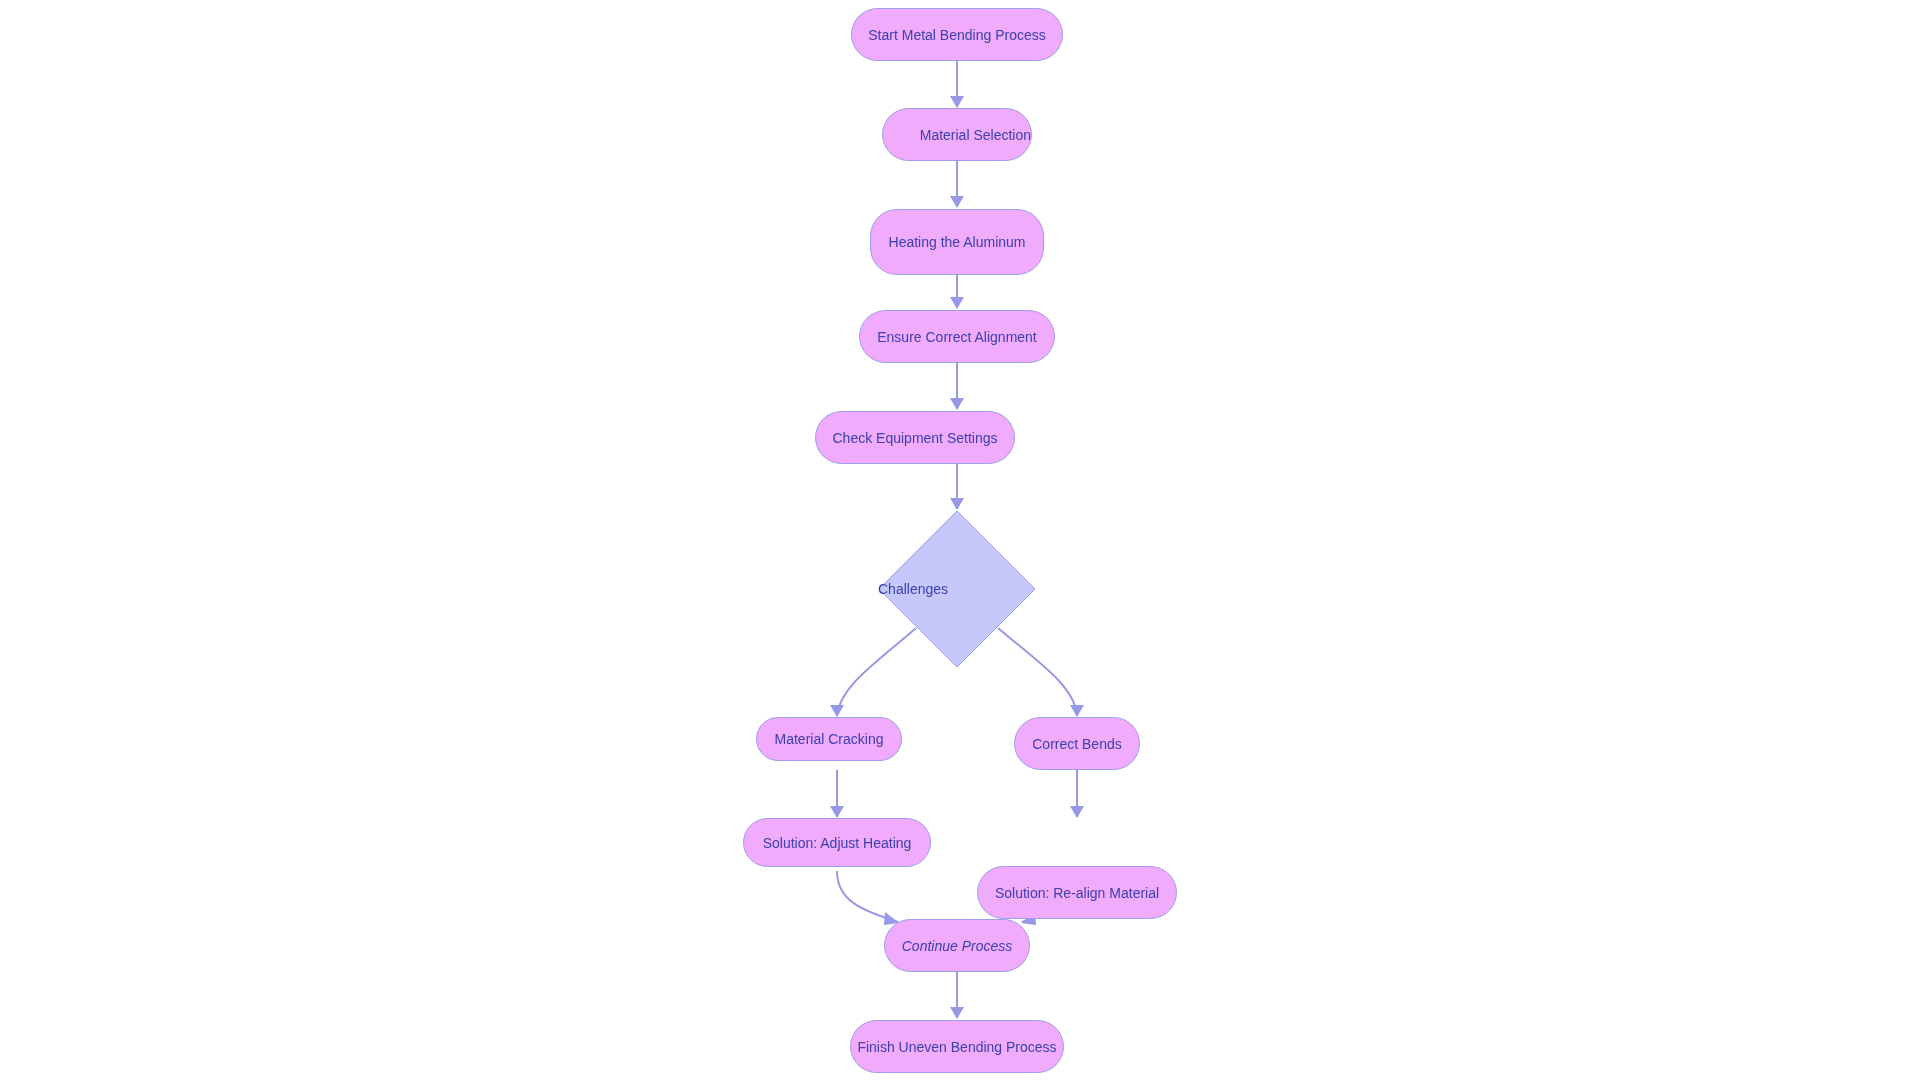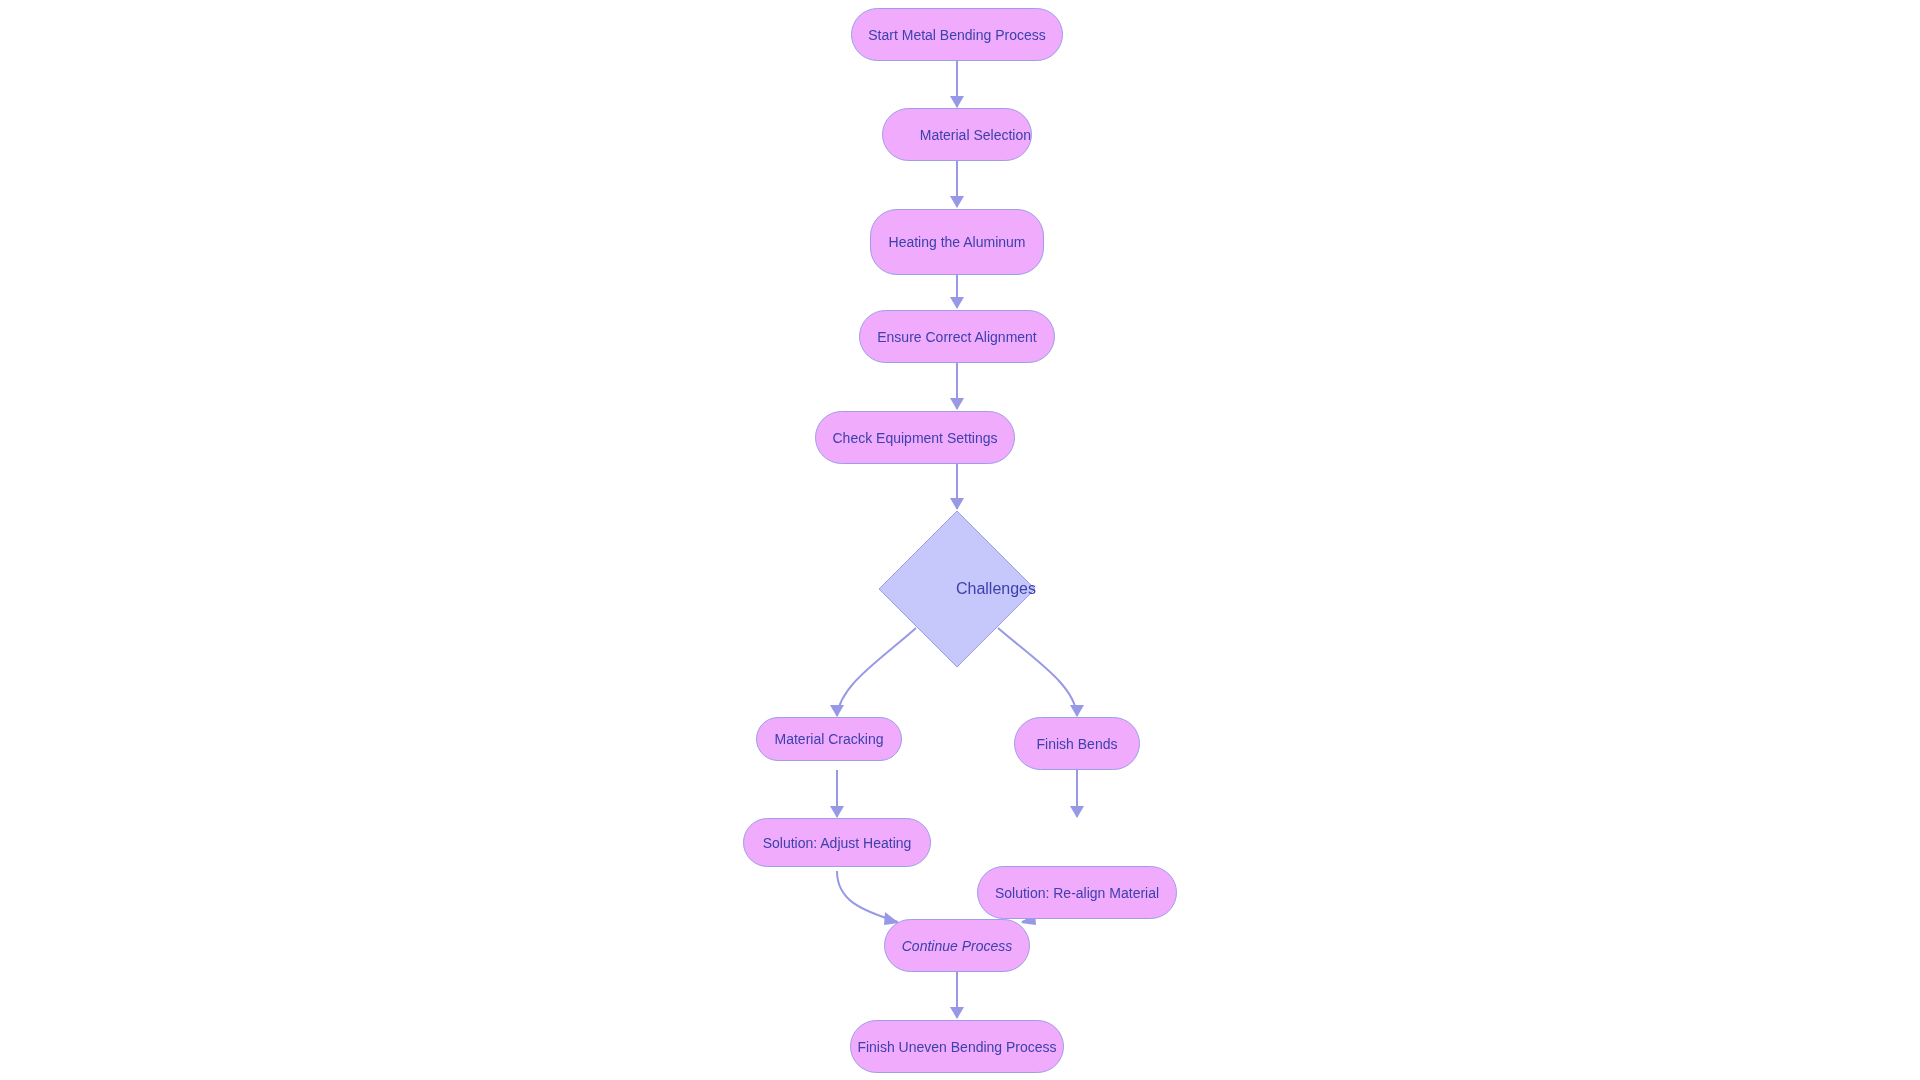--- a/index.html
+++ b/index.html
@@ -3,22 +3,22 @@
 <meta charset="utf-8">
 <style>
   html, body { margin:0; padding:0; background:#ffffff; }
   body { width:1920px; height:1080px; position:relative; overflow:hidden;
          font-family:"Liberation Sans", sans-serif; }
   svg.edges { position:absolute; left:0; top:0; width:1920px; height:1080px; }
   .node { position:absolute; box-sizing:border-box; background:#f0abfc;
           border:1px solid #9c9eea; border-radius:27px; display:flex;
           align-items:center; justify-content:center; color:#3d40ad;
           font-size:14px; white-space:nowrap; cursor:pointer; }
-  .diamond-wrap { position:absolute; display:flex; align-items:center; justify-content:flex-end;
-                  color:#3d40ad; font-size:16px; cursor:pointer; }
+  .diamond-wrap { position:absolute; display:flex; align-items:center; justify-content:flex-start;
+                  color:#3d40ad; font-size:14px; cursor:pointer; }
   .diamond-wrap svg { position:absolute; left:0; top:0; }
   .diamond-wrap span { position:relative; }
 </style>
 </head>
 <body>
 
 <svg class="edges" viewBox="0 0 1920 1080">
   <defs>
     <marker id="arrow" viewBox="0 0 10 10" refX="9" refY="5" markerWidth="8" markerHeight="8" orient="auto-start-reverse" markerUnits="userSpaceOnUse">
       <path d="M0,0 L10,5 L0,10 z" fill="#9799e6"></path>
@@ -74,21 +74,21 @@
   <svg width="158" height="158">
     <polygon points="79,1 157,79 79,157 1,79" fill="#c6c7fa" stroke="#9c9eea" stroke-width="1"></polygon>
   </svg>
   <span>Challenges</span>
 </div>
 
 <div class="node" style="left:756px;top:717px;width:146px;height:44px;">
   <span>Material Cracking</span>
 </div>
 <div class="node" style="left:1014px;top:717px;width:126px;height:53px;">
-  <span>Finish Bends</span>
+  <span>Correct Bends</span>
 </div>
 <div class="node" style="left:743px;top:818px;width:188px;height:49px;">
   <span>Solution: Adjust Heating</span>
 </div>
 <div class="node" style="left:977px;top:818px;width:200px;height:53px;margin-top:48px;">
   <span>Solution: Re-align Material</span>
 </div>
 <div class="node" style="left:884px;top:919px;width:146px;height:53px;font-style:italic;">
   <span>Continue Process</span>
 </div>

